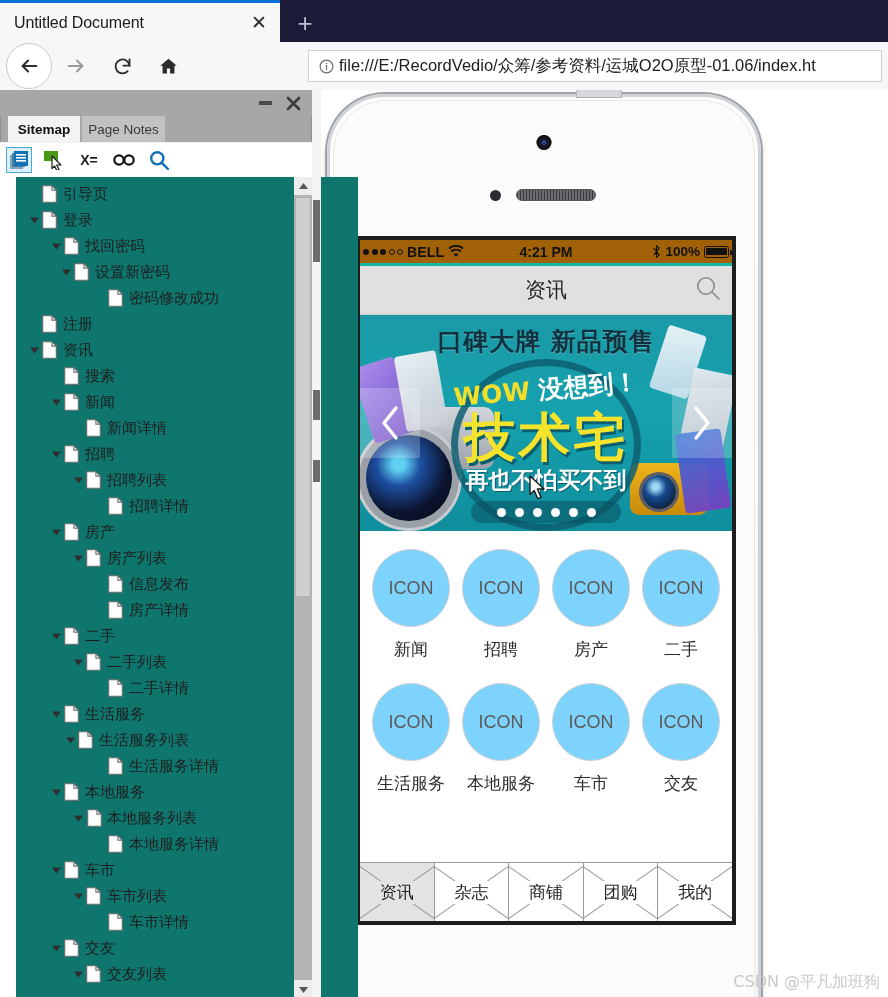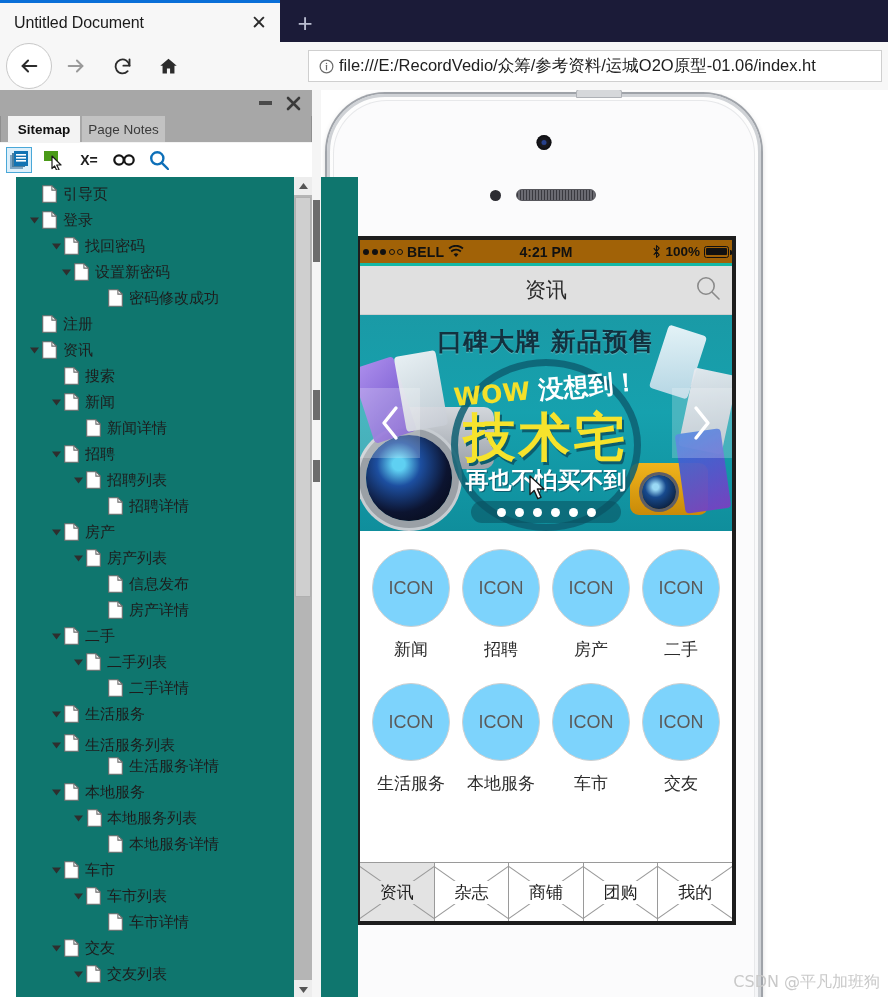--- a/index.html
+++ b/index.html
@@ -717,21 +717,21 @@
                   <svg width="9" height="7" viewBox="0 0 9 7" fill="#2e2e2e">
                     <path d="M0 0.5h9L4.5 6.5z"></path>
                   </svg>
                 </span>
                 <span class="pgicon"><svg width="15" height="18" viewBox="0 0 15 18">
                     <path d="M0.7 0.7h9.2l4.4 4.3v12.3H0.7z" fill="#fff" stroke="#6b6b6b" stroke-width="1.1"></path>
                     <path d="M9.9 0.7v4.4h4.4" fill="none" stroke="#6b6b6b" stroke-width="1.1"></path>
                   </svg></span>
                 <span class="nlabel">生活服务</span>
               </div>
-              <div class="node" style="padding-left: 32px; align-items: flex-end;">
+              <div class="node" style="padding-left: 46px;">
                 <span class="caret">
                   <svg width="9" height="7" viewBox="0 0 9 7" fill="#2e2e2e">
                     <path d="M0 0.5h9L4.5 6.5z"></path>
                   </svg>
                 </span>
                 <span class="pgicon"><svg width="15" height="18" viewBox="0 0 15 18">
                     <path d="M0.7 0.7h9.2l4.4 4.3v12.3H0.7z" fill="#fff" stroke="#6b6b6b" stroke-width="1.1"></path>
                     <path d="M9.9 0.7v4.4h4.4" fill="none" stroke="#6b6b6b" stroke-width="1.1"></path>
                   </svg></span>
                 <span class="nlabel">生活服务列表</span>

